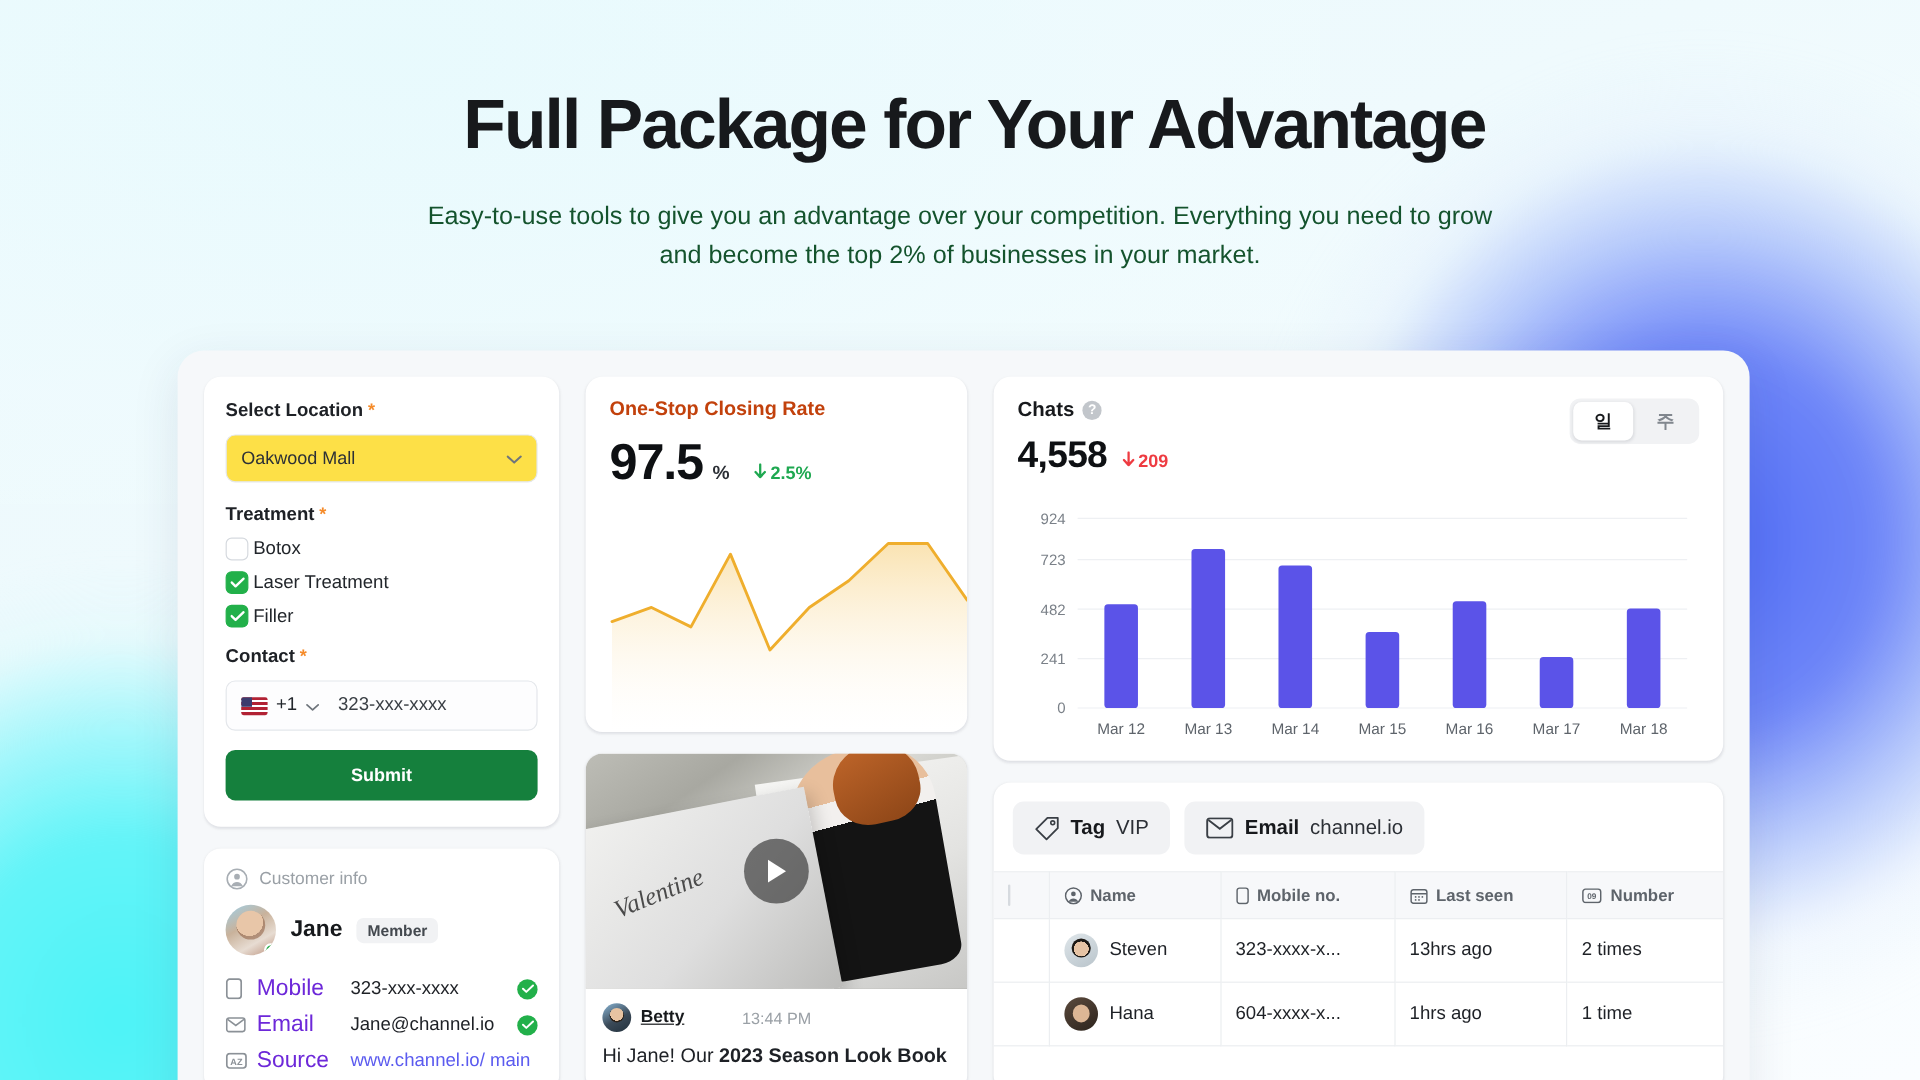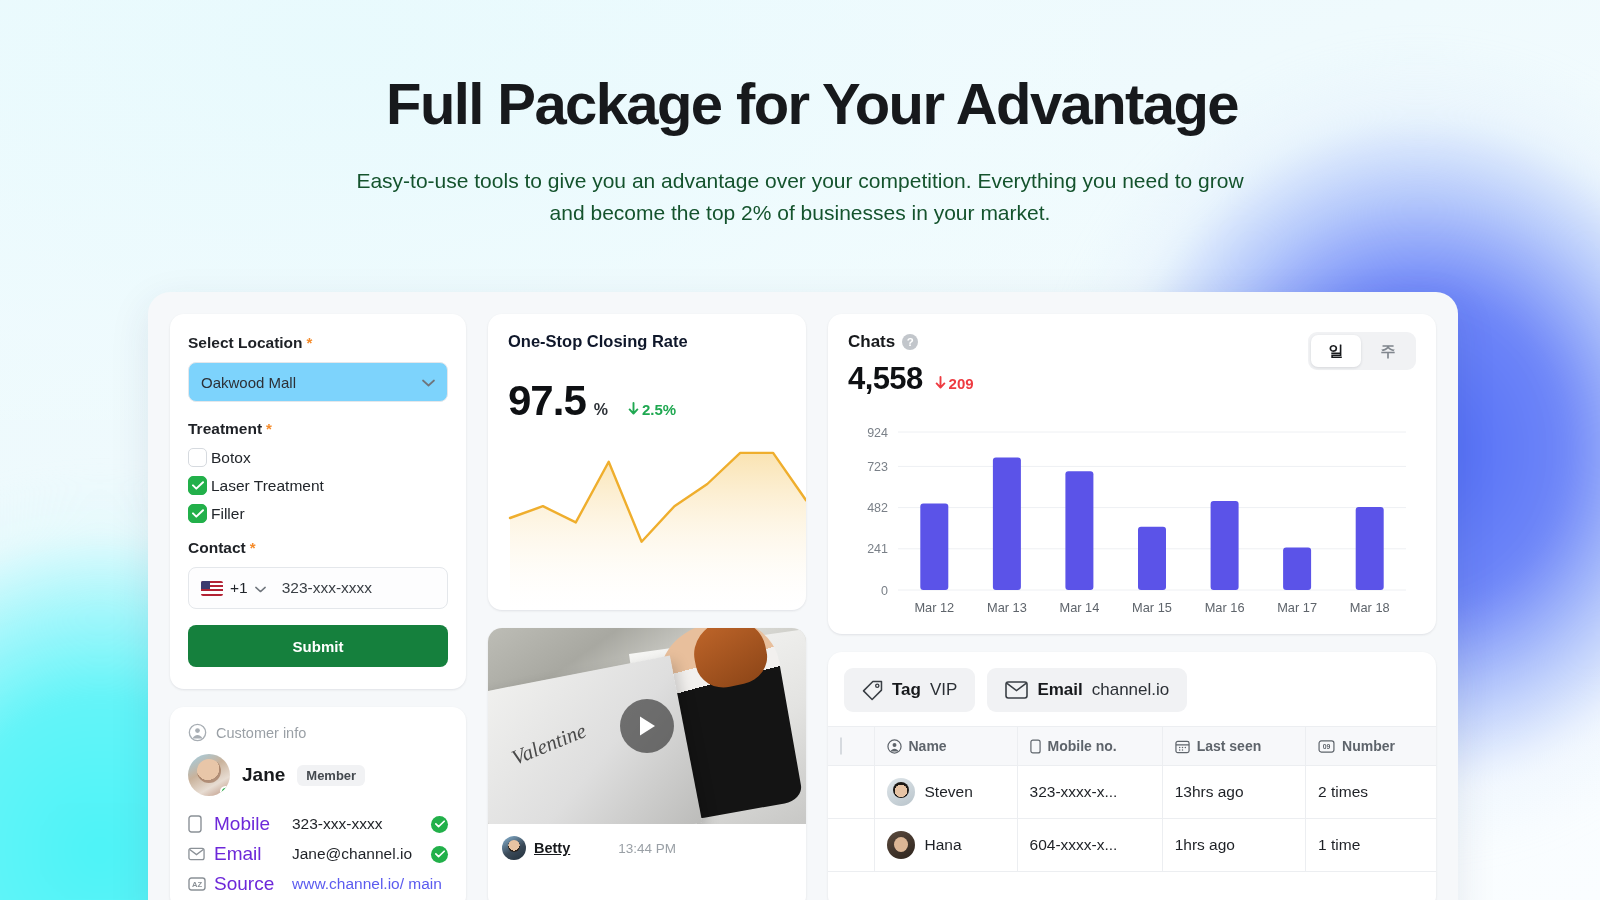--- a/index.html
+++ b/index.html
@@ -82,21 +82,21 @@
 
   
   .form-card { padding: 20px 18px 22px; }
   .field-label {
     font-size: 15.5px; font-weight: 700; color: #1E2126;
     margin-bottom: 10px; display: flex; align-items: baseline; gap: 4px;
   }
   .req { color: #F58B2A; font-size: 15px; font-weight: 700; }
   .select-box {
     height: 40px; border: 1px solid #E4E7EB; border-radius: 8px;
-    background: #7dd3fc;
+    background: #fde047;
     display: flex; align-items: center; justify-content: space-between;
     padding: 0 12px; font-size: 15px; color: #2C3036;
     margin-bottom: 18px;
   }
   .chev { color: #6F757C; font-size: 13px; }
   .check-row { display: flex; align-items: center; gap: 4px; margin-bottom: 9px; }
   .cbox {
     width: 19px; height: 19px; border-radius: 5px;
     border: 1.6px solid #D6DADF; background: #fff; flex: none;
   }
@@ -160,22 +160,22 @@
   .info-key { width: 78px; font-size: 19px; color: #6d28d9; flex: none; }
   .info-val { font-size: 15.5px; color: #1E2126; flex: 1; }
   .info-val.link { color: #5B5BEF; }
   .verified {
     width: 17px; height: 17px; border-radius: 50%; background: #22B04A; flex: none;
     display: flex; align-items: center; justify-content: center;
   }
 
   
   .rate-card { padding: 18px 20px 0; height: 296px; overflow: hidden; position: relative; }
-  .rate-title { font-size: 16.5px; font-weight: 800; color: #0f172a; }
-  .rate-val-row { display: flex; align-items: baseline; gap: 8px; margin-top: 26px; }
+  .rate-title { font-size: 16.5px; font-weight: 800; color: #c2410c; }
+  .rate-val-row { display: flex; align-items: baseline; gap: 8px; margin-top: 10px; }
   .rate-val { font-size: 42px; font-weight: 800; color: #0E1013; letter-spacing: -1px; }
   .rate-pct { font-size: 16px; font-weight: 600; color: #2C3036; }
   .rate-delta { font-size: 15px; font-weight: 700; color: #1FA851; margin-left: 12px; display:flex; align-items:center; gap:3px;}
   .rate-chart { position: absolute; left: 0; right: 0; bottom: 0; height: 180px; }
 
   
   .video-card { overflow: hidden; flex: 1; display: flex; flex-direction: column; }
   .video-thumb {
     height: 196px; position: relative; flex: none; overflow: hidden;
     background: linear-gradient(145deg,#bdbdb6 0%,#a8a8a1 22%,#d9d9d4 45%,#8e8e88 100%);
@@ -477,20 +477,21 @@
               <path d="M3 1.5L18 11L3 20.5Z" fill="#fff"></path>
             </svg>
         </div>
       </div>
       <div class="msg-body">
         <div class="msg-head">
           <span class="msg-ava"></span>
           <span class="msg-name">Betty</span>
           <span class="msg-time">13:44 PM</span>
         </div>
+        <div class="msg-text"><span>Hi Jane! Our </span><b>2023 Season Look Book</b></div>
       </div>
     </div>
   </div>
 
   <div class="col-right">
 
     <div class="card chats-card">
       <div class="chats-top">
         <div>
           <div class="chats-title-row">

